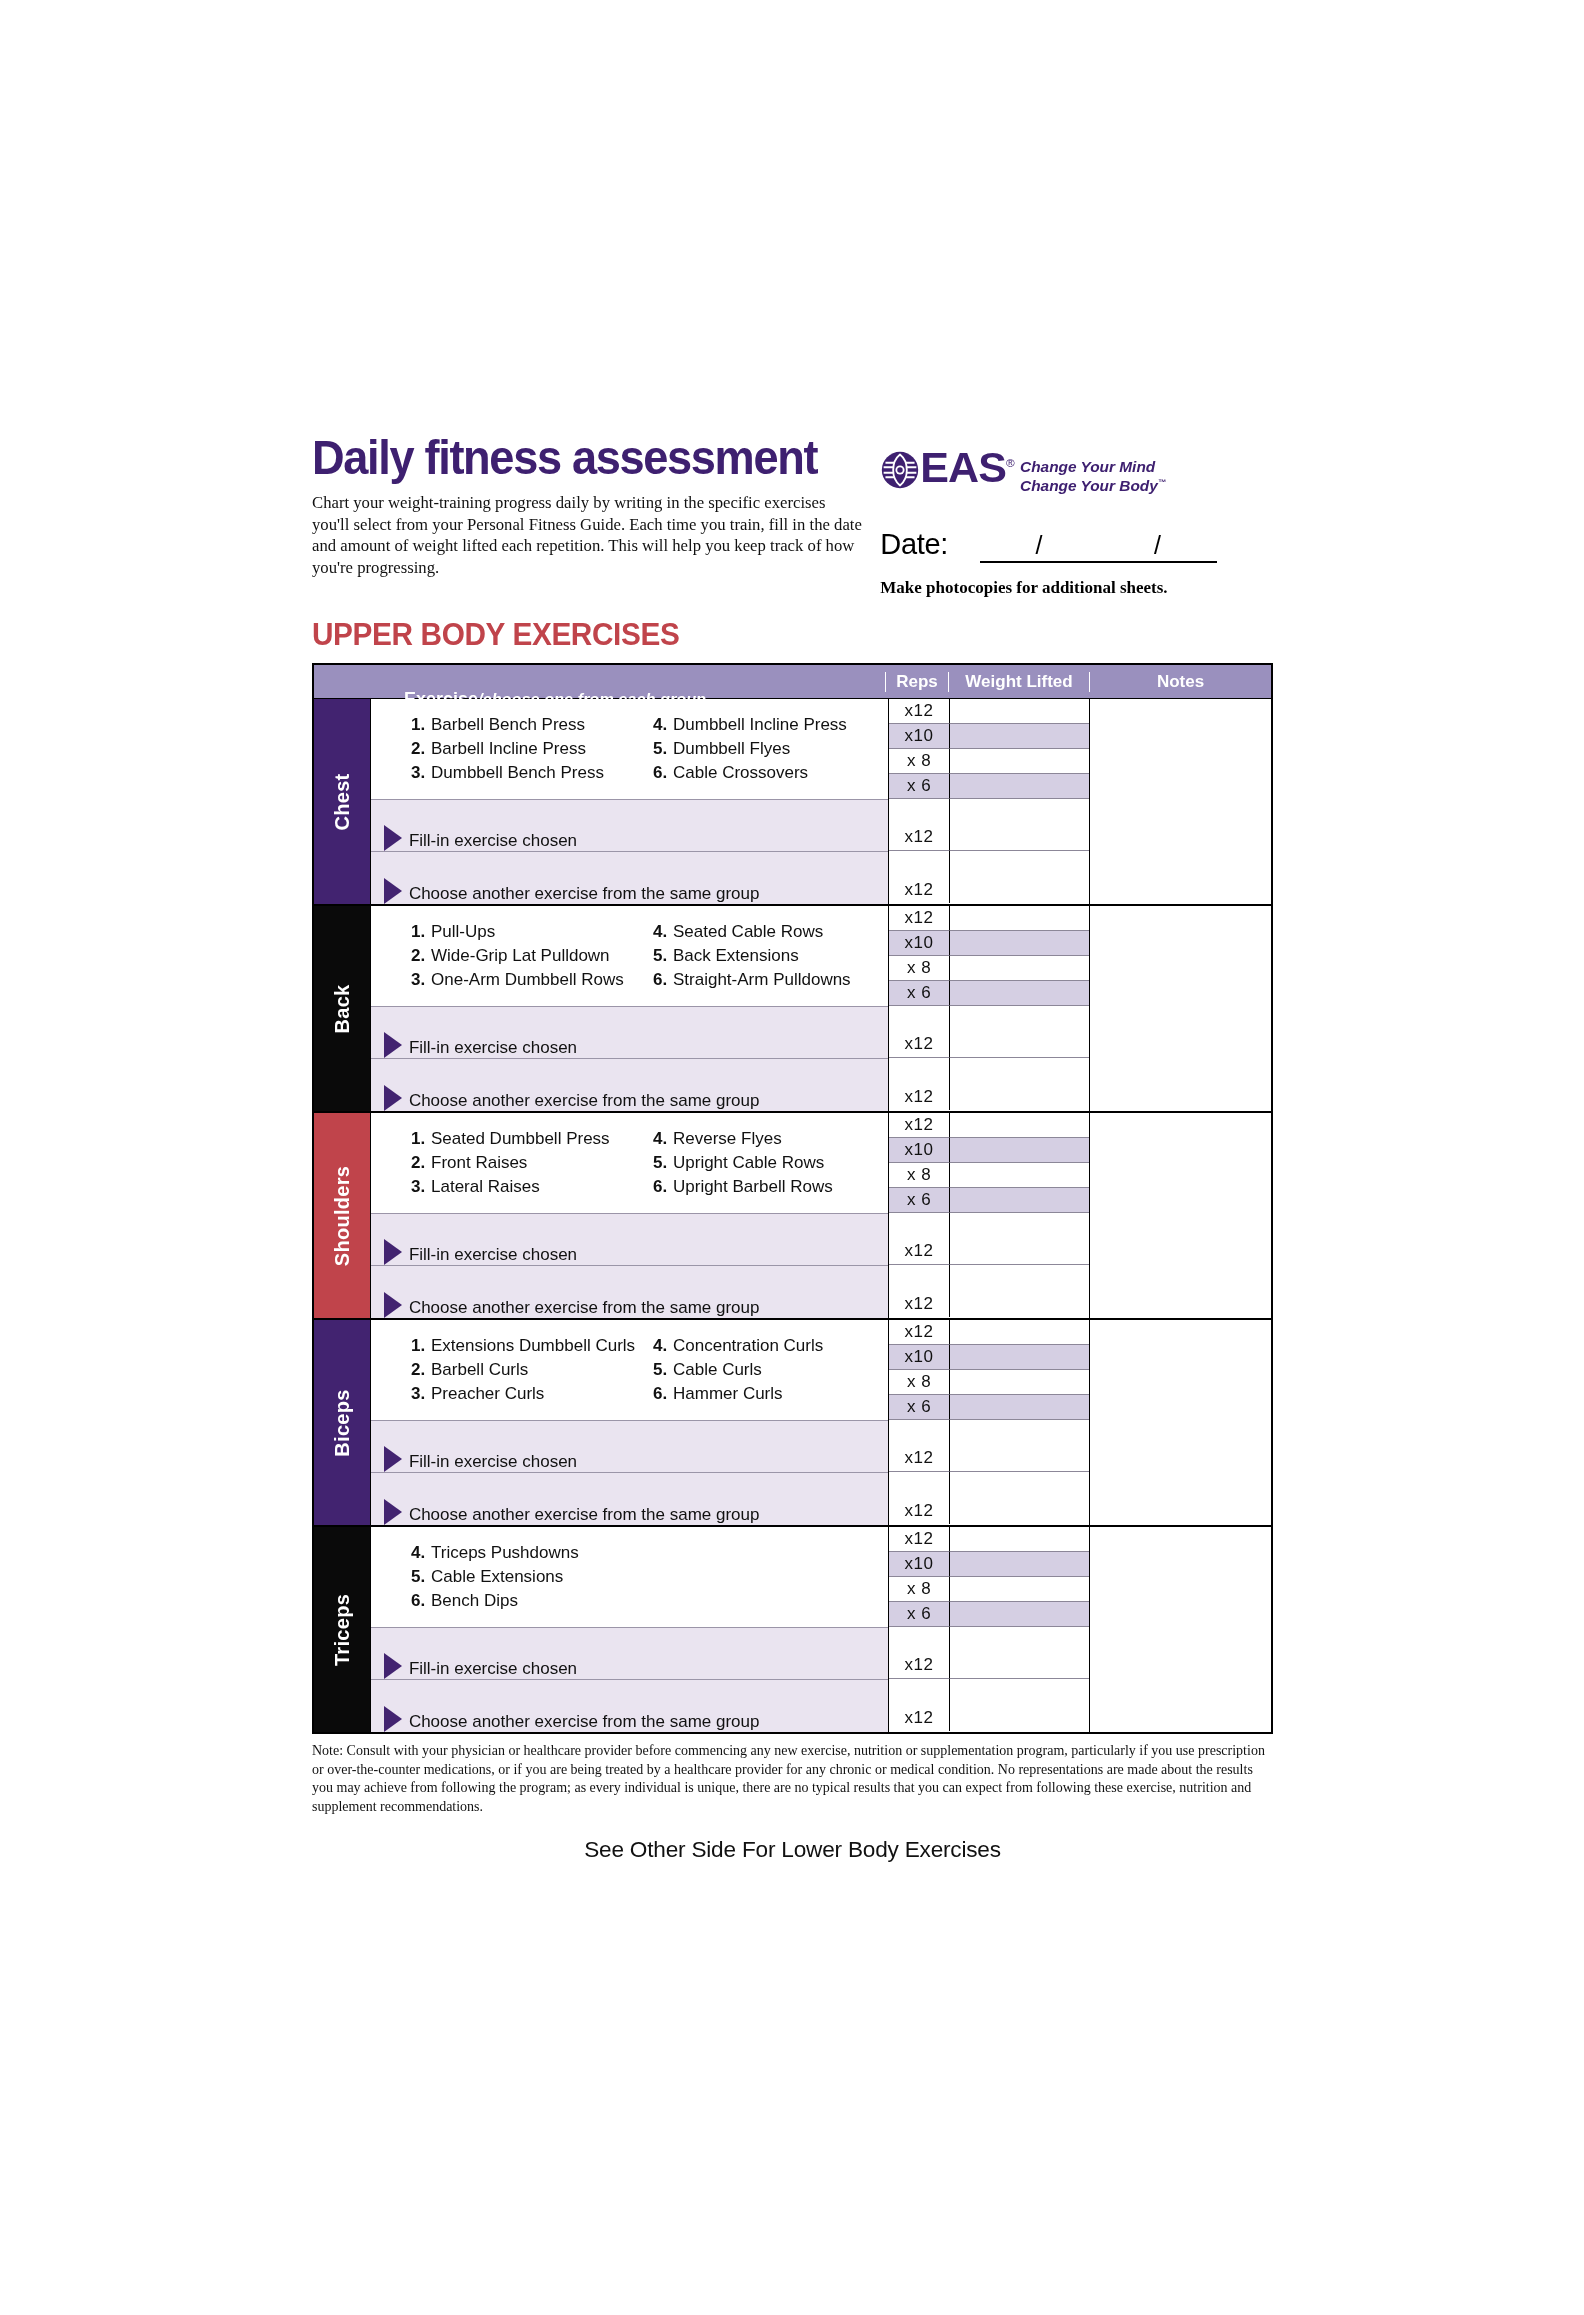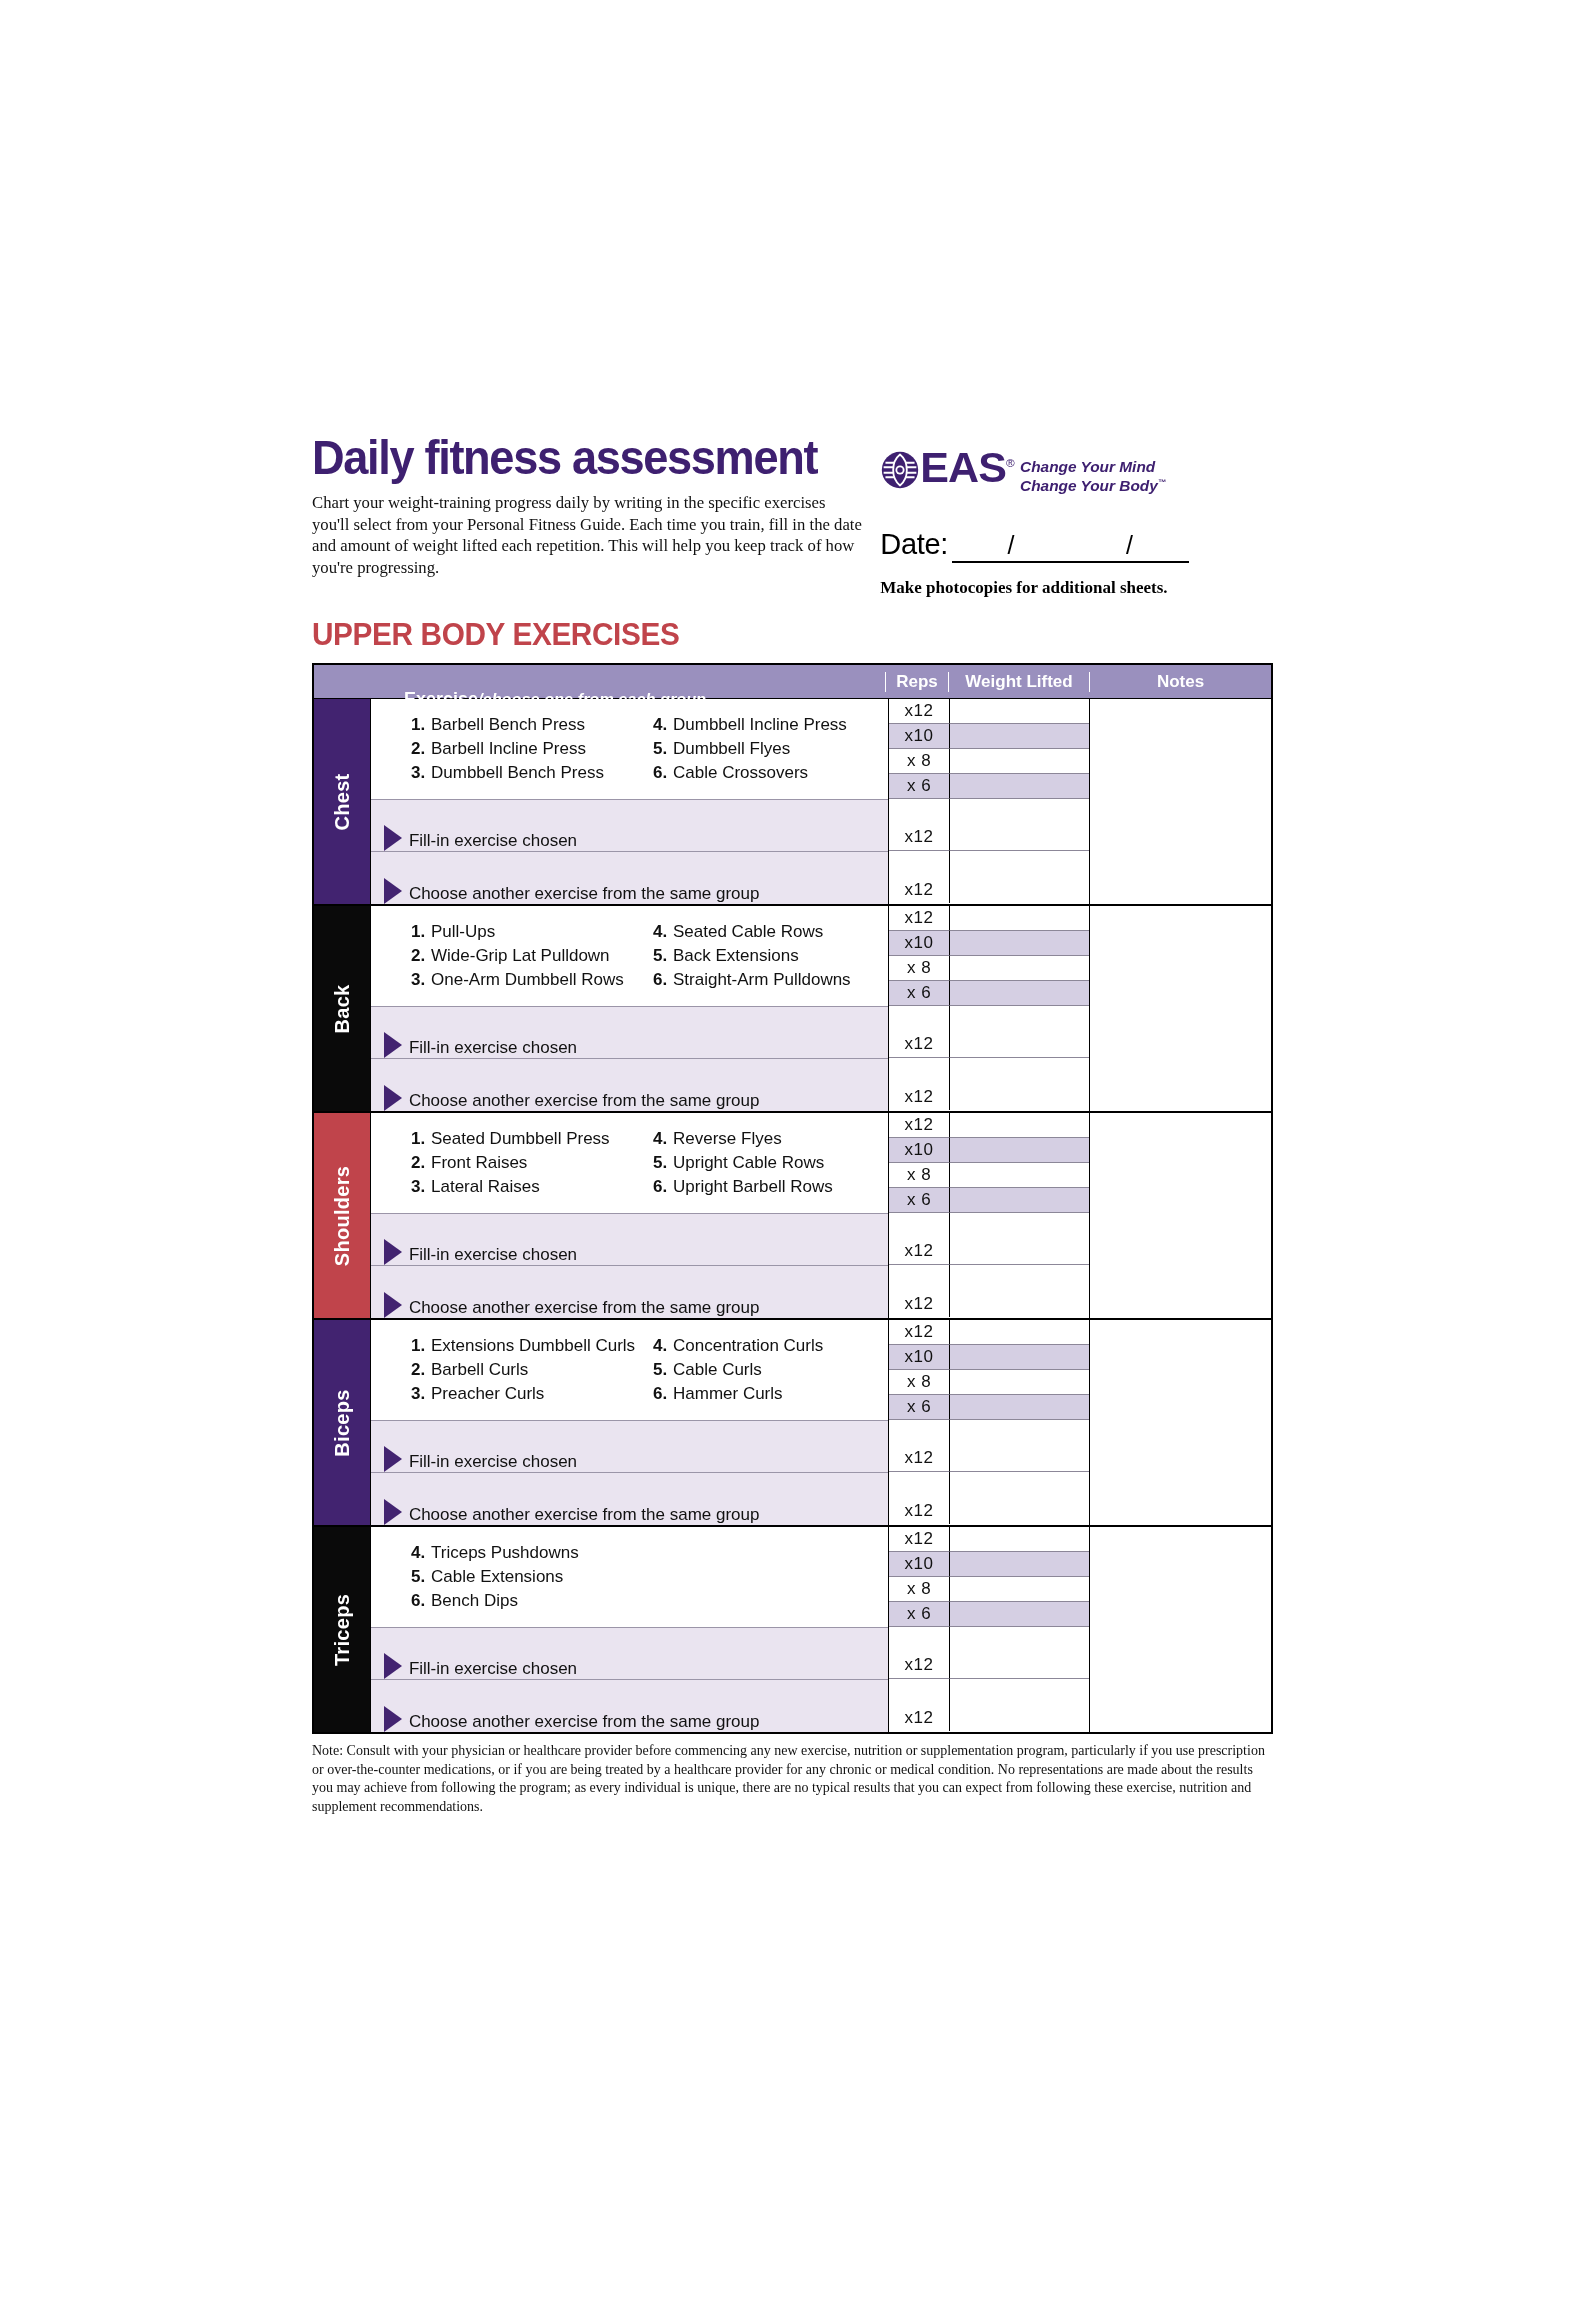--- a/index.html
+++ b/index.html
@@ -102,20 +102,21 @@
     white-space: nowrap;
   }
   .logo-tag .tm { font-size: 8.1px; vertical-align: super; }
 
   .date-line {
     margin-top: 33px;
     margin-left: 16.3px;
     display: flex;
     align-items: baseline;
     font-family: "Liberation Sans", sans-serif;
+    gap: 28px;
   }
   .date-label {
     font-size: 29px;
     color: #000;
     letter-spacing: -0.3px;
   }
   .date-field {
     border-bottom: 2.7px solid #000;
     width: 237px;
     margin-left: 3.6px;
@@ -679,16 +680,17 @@
                   <div class="wt-cell"></div>
                 </div>
               </div>
               <div class="notes-cell"></div>
             </div>
           </div>
         </div>
     </div>
 
     <div class="disclaimer">Note: Consult with your physician or healthcare provider before commencing any new exercise, nutrition or supplementation program, particularly if you use prescription or over-the-counter medications, or if you are being treated by a healthcare provider for any chronic or medical condition. No representations are made about the results you may achieve from following the program; as every individual is unique, there are no typical results that you can expect from following these exercise, nutrition and supplement recommendations.</div>
+    <div class="see-other">See Other Side For Lower Body Exercises</div>
 
   </div>
 </div>
 
 
 </body></html>

